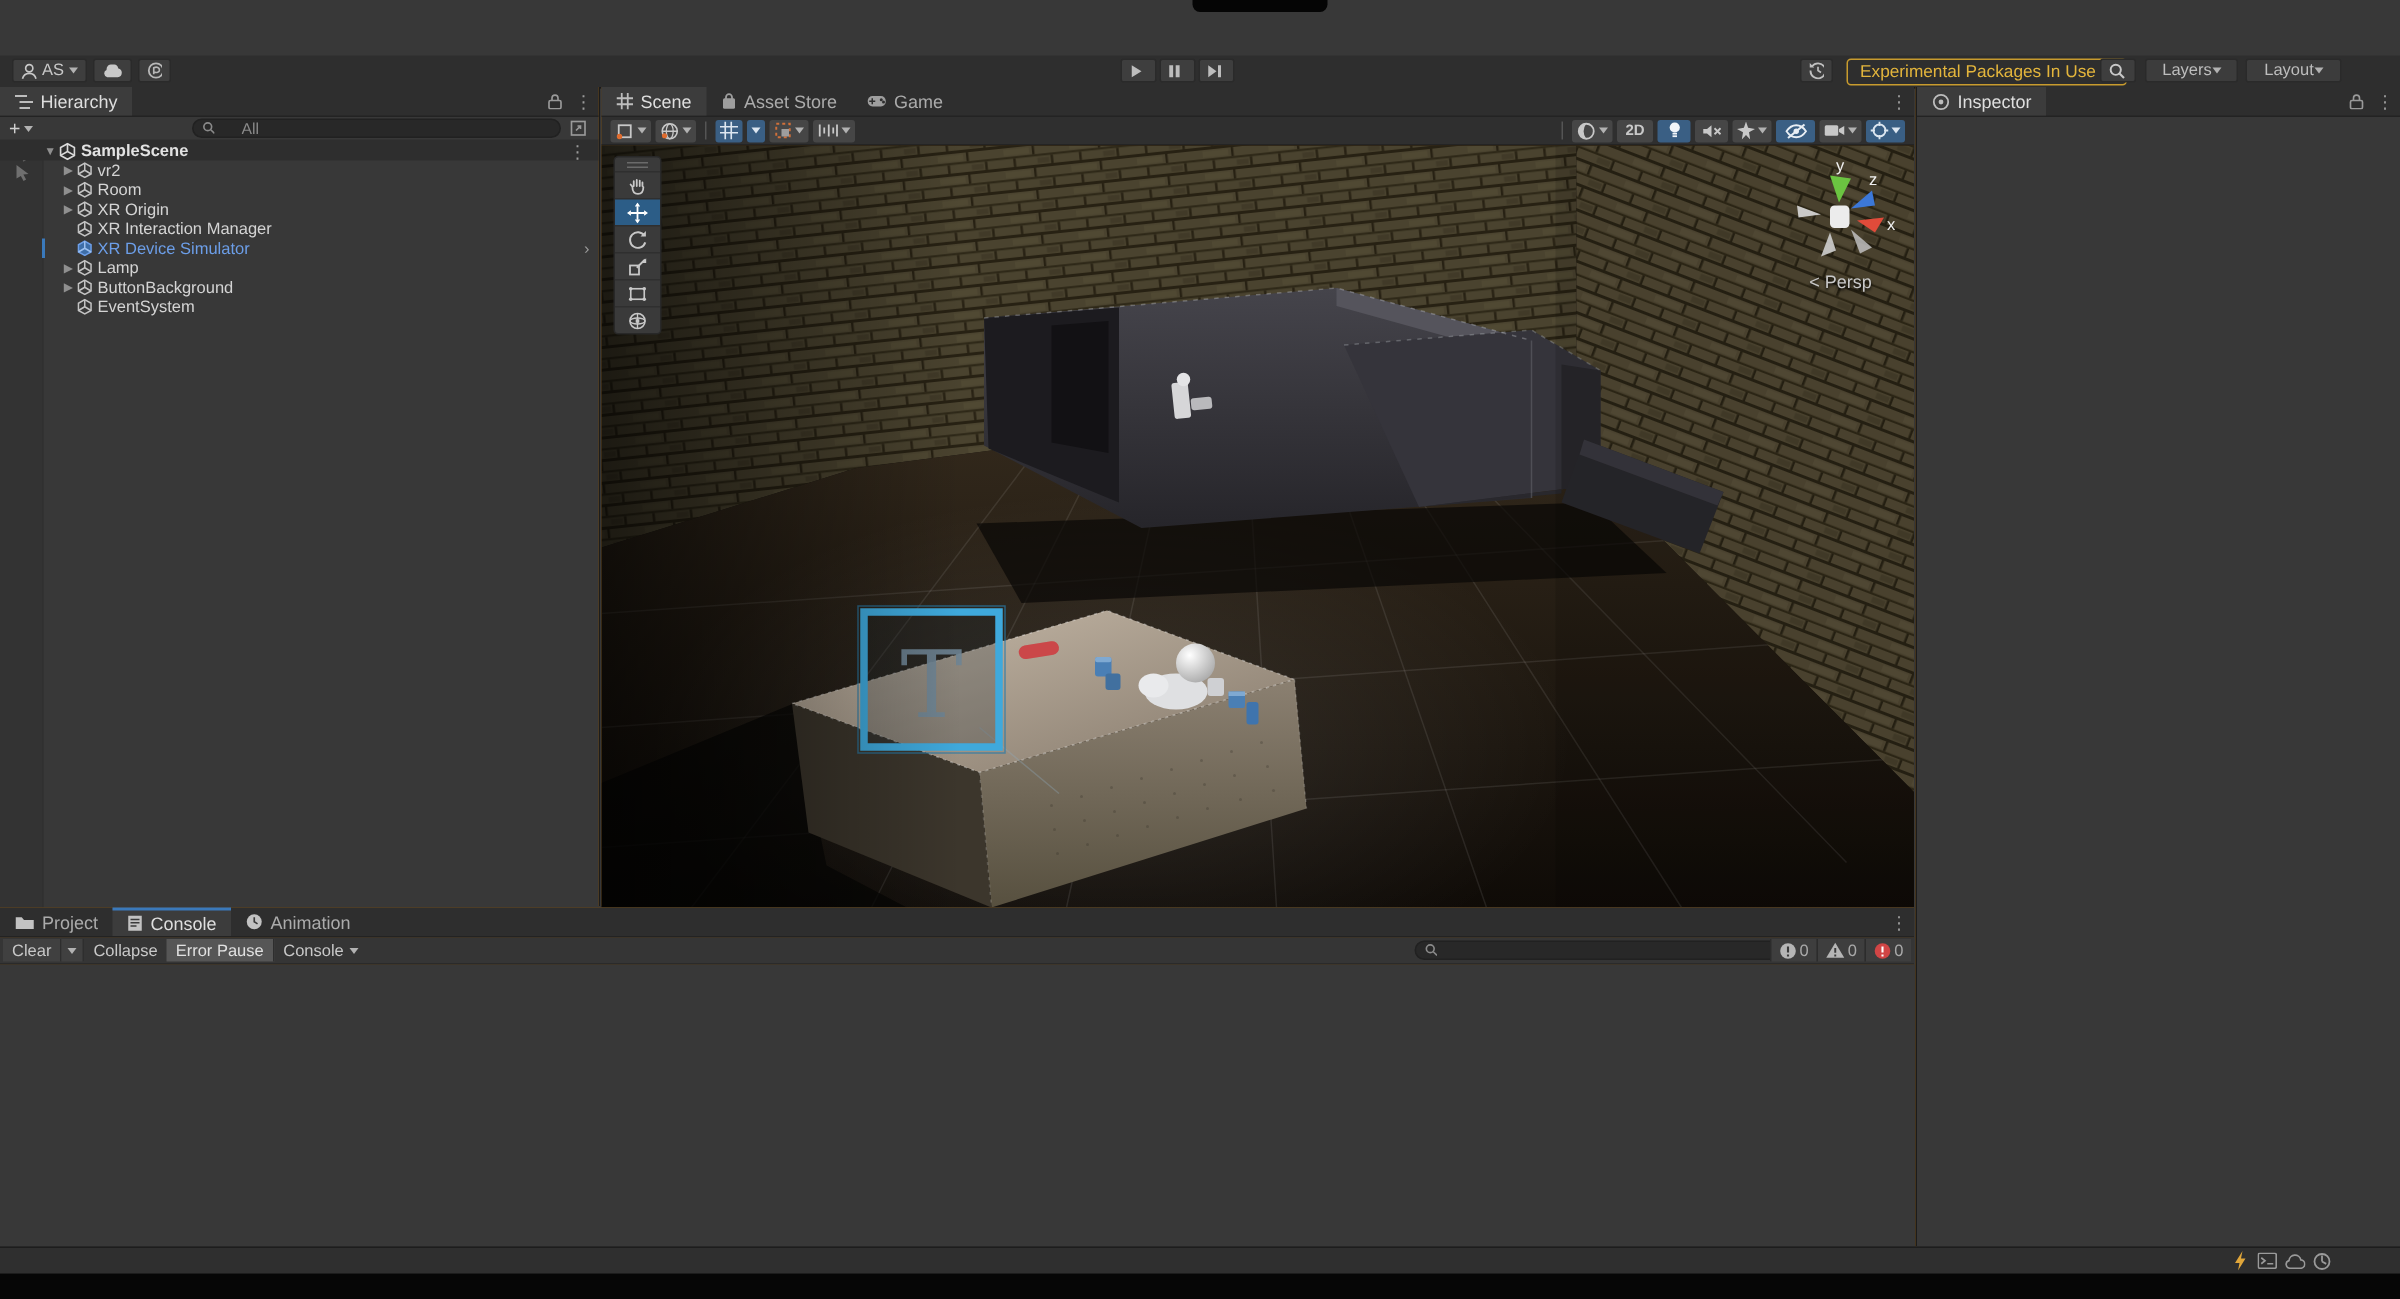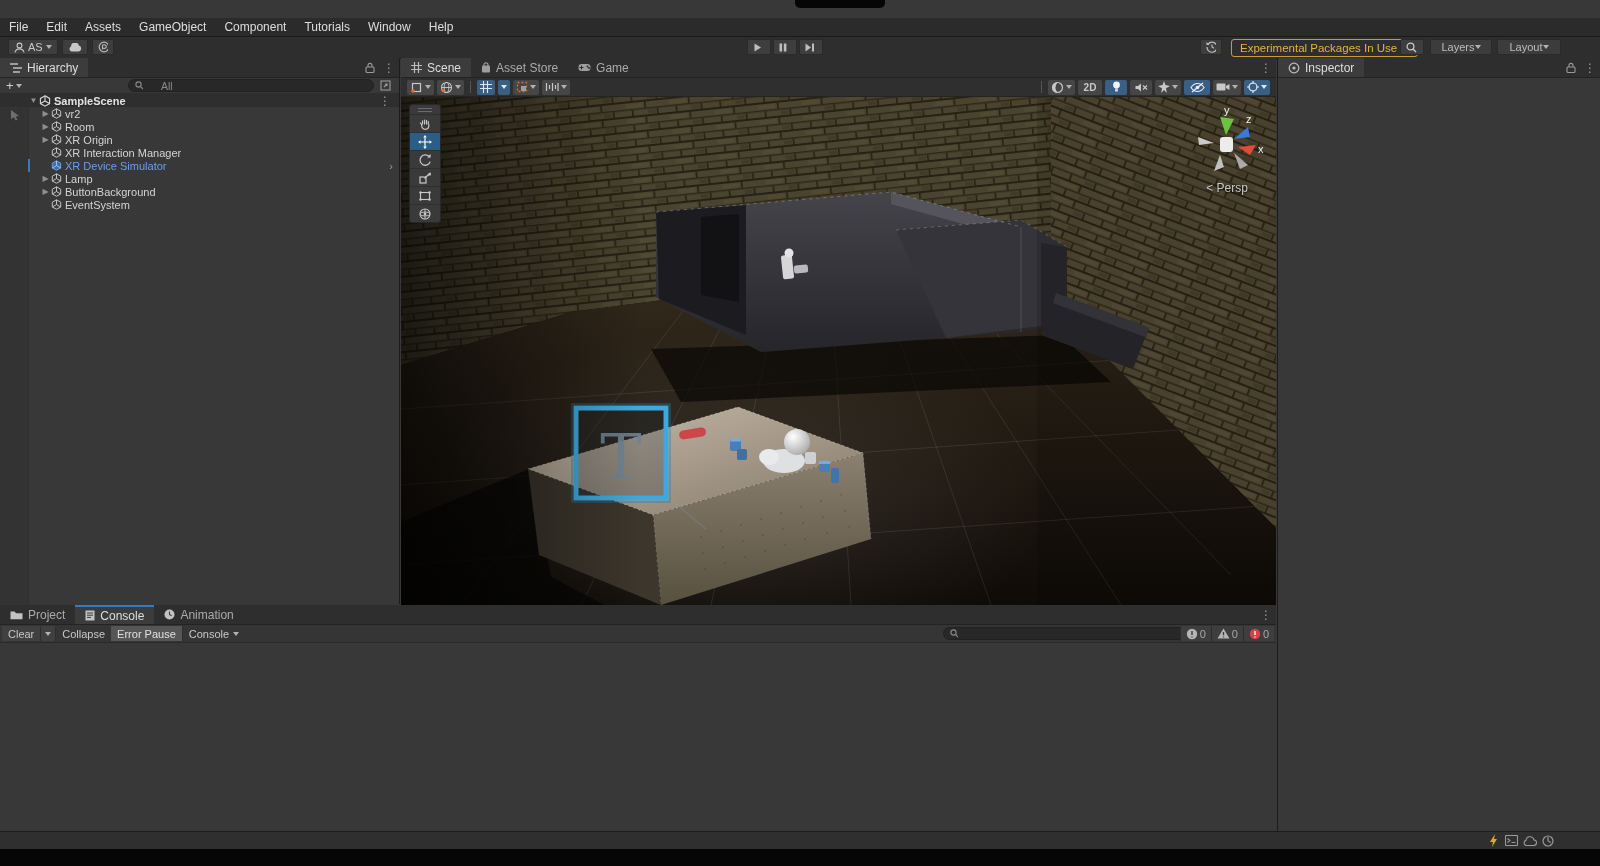--- a/index.html
+++ b/index.html
@@ -91,30 +91,20 @@
   #status-icons{position:absolute;right:46px;top:2px;display:flex;gap:5px;align-items:center;}
   #bottomstrip{left:0;top:849px;width:1600px;height:17px;background:#060606;}
 </style>
 </head>
 <body>
 
 <div id="app">
 
   <div id="notch" class="abs"></div>
 
-  <div id="menubar" class="abs">
-    <div class="menu-item">File</div>
-    <div class="menu-item">Edit</div>
-    <div class="menu-item">Assets</div>
-    <div class="menu-item">GameObject</div>
-    <div class="menu-item">Component</div>
-    <div class="menu-item">Tutorials</div>
-    <div class="menu-item">Window</div>
-    <div class="menu-item">Help</div>
-  </div>
 
   <div id="maintoolbar" class="abs">
     <div class="tbtn abs" style="left:8px;top:2px;min-width:50px">
       <svg width="11" height="11">
           <circle cx="5.5" cy="3.5" r="2.4" fill="none" stroke="#c8c8c8" stroke-width="1.1"></circle>
           <path d="M1 10.5c.6-2.6 2.3-3.6 4.5-3.6s3.9 1 4.5 3.6" fill="none" stroke="#c8c8c8" stroke-width="1.1"></path>
         </svg>
       <span>AS</span>
       <span class="caret"></span>
     </div>

